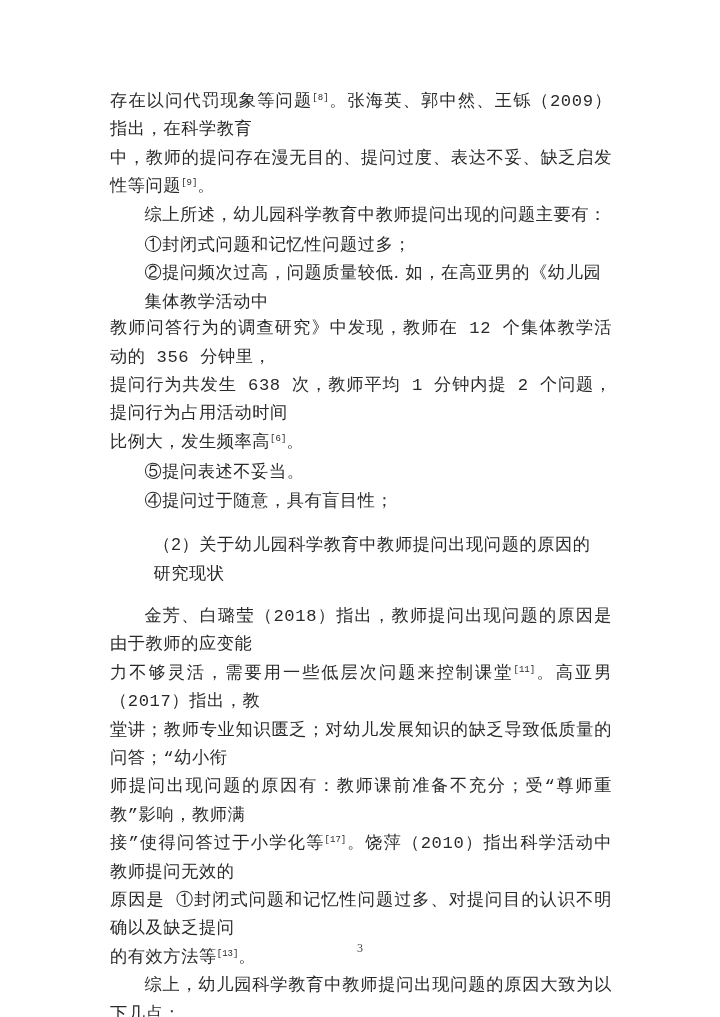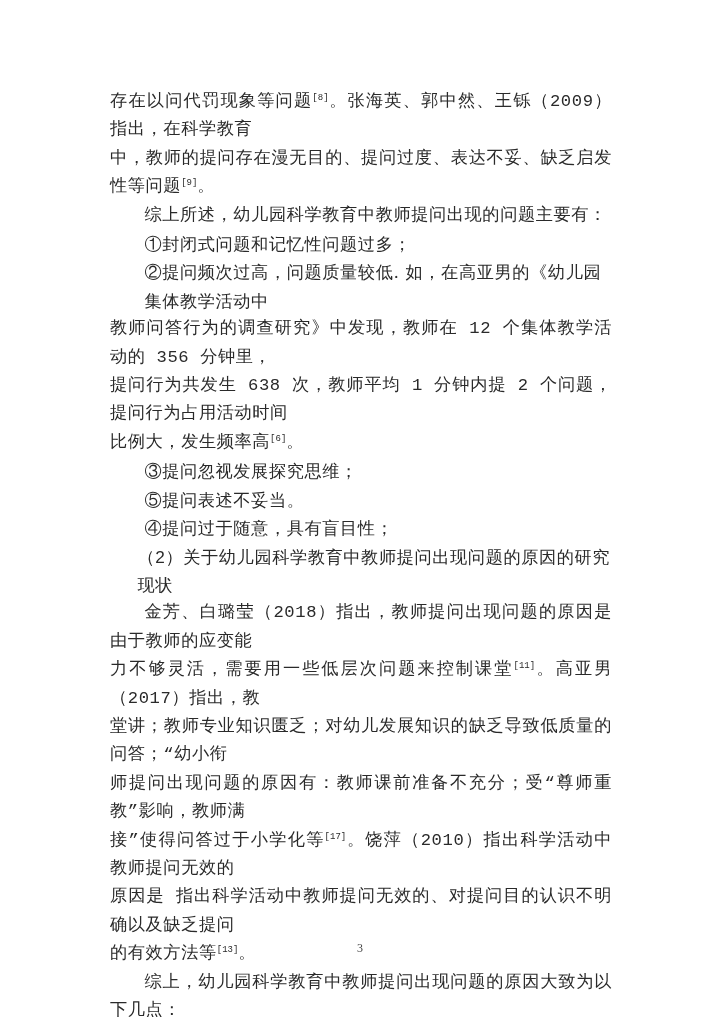--- a/index.html
+++ b/index.html
@@ -6,21 +6,21 @@
   body { width: 720px; height: 1017px; position: relative; overflow: hidden; }
   .page {
     position: absolute; left: 110px; top: 88px; width: 502px;
     font-family: "DejaVu Serif", "Liberation Serif", serif;
     font-size: 17.2px; color: #2a2a2a; line-height: 28.4px;
     letter-spacing: 0.6px;
   }
   .p { margin: 0; text-align: justify; text-align-last: left; font-family: Liberation Mono, monospace; }
   .indent { text-indent: 2em; }
   .li { margin: 0; padding-left: 2em; }
-  .heading { margin: 0; padding-left: 1.6em; }
+  .heading { margin: 16px; padding-left: 1.6em; }
   .heading .num { font-family: "Liberation Sans", "DejaVu Sans", sans-serif; }
   .sup { font-size: 9px; vertical-align: 6px; line-height: 0; letter-spacing: 0; }
   .line { display: block; }
   .page-number {
     position: absolute; left: 0; width: 720px; top: 941px; text-align: center;
     font-family: "Liberation Serif", serif; font-size: 12px; color: #444;
   }
 </style>
 </head>
 <body>
@@ -32,34 +32,33 @@
     <span class="line">中，教师的提问存在漫无目的、提问过度、表达不妥、缺乏启发性等问题<span class="sup">[9]</span>。</span>
   </p>
   <p class="p indent">综上所述，幼儿园科学教育中教师提问出现的问题主要有：</p>
 
   <div>
     <p class="li">①封闭式问题和记忆性问题过多；</p>
     <p class="li">②提问频次过高，问题质量较低. 如，在高亚男的《幼儿园集体教学活动中</p>
     <p class="p">教师问答行为的调查研究》中发现，教师在 12 个集体教学活动的 356 分钟里，</p>
     <p class="p">提问行为共发生 638 次，教师平均 1 分钟内提 2 个问题，提问行为占用活动时间</p>
     <p class="p">比例大，发生频率高<span class="sup">[6]</span>。</p>
-    <p class="li">③提问忽视发展探究思维；</p>
     <p class="li">⑤提问表述不妥当。</p>
     <p class="li">④提问过于随意，具有盲目性；</p>
   </div>
 
   <p class="heading">
     <span class="num">（2）</span><span>关于幼儿园科学教育中教师提问出现问题的原因的研究现状</span>
   </p>
   <div class="p">
     <span class="line" style="text-indent:2em">金芳、白璐莹（2018）指出，教师提问出现问题的原因是由于教师的应变能</span>
     <span class="line">力不够灵活，需要用一些低层次问题来控制课堂<span class="sup">[11]</span>。高亚男（2017）指出，教</span>
     <span class="line">堂讲；教师专业知识匮乏；对幼儿发展知识的缺乏导致低质量的问答；“幼小衔</span>
     <span class="line">师提问出现问题的原因有：教师课前准备不充分；受“尊师重教”影响，教师满</span>
     <span class="line">接”使得问答过于小学化等<span class="sup">[17]</span>。饶萍（2010）指出科学活动中教师提问无效的</span>
-    <span class="line">原因是 指出科学活动中教师提问无效的、对提问目的认识不明确以及缺乏提问</span>
+    <span class="line">原因是 ①封闭式问题和记忆性问题过多、对提问目的认识不明确以及缺乏提问</span>
     <span class="line">的有效方法等<span class="sup">[13]</span>。</span>
   </div>
   <p class="p indent">综上，幼儿园科学教育中教师提问出现问题的原因大致为以下几点：</p>
 
 </div>
 
 <div class="page-number">3</div>
 
 </body></html>

